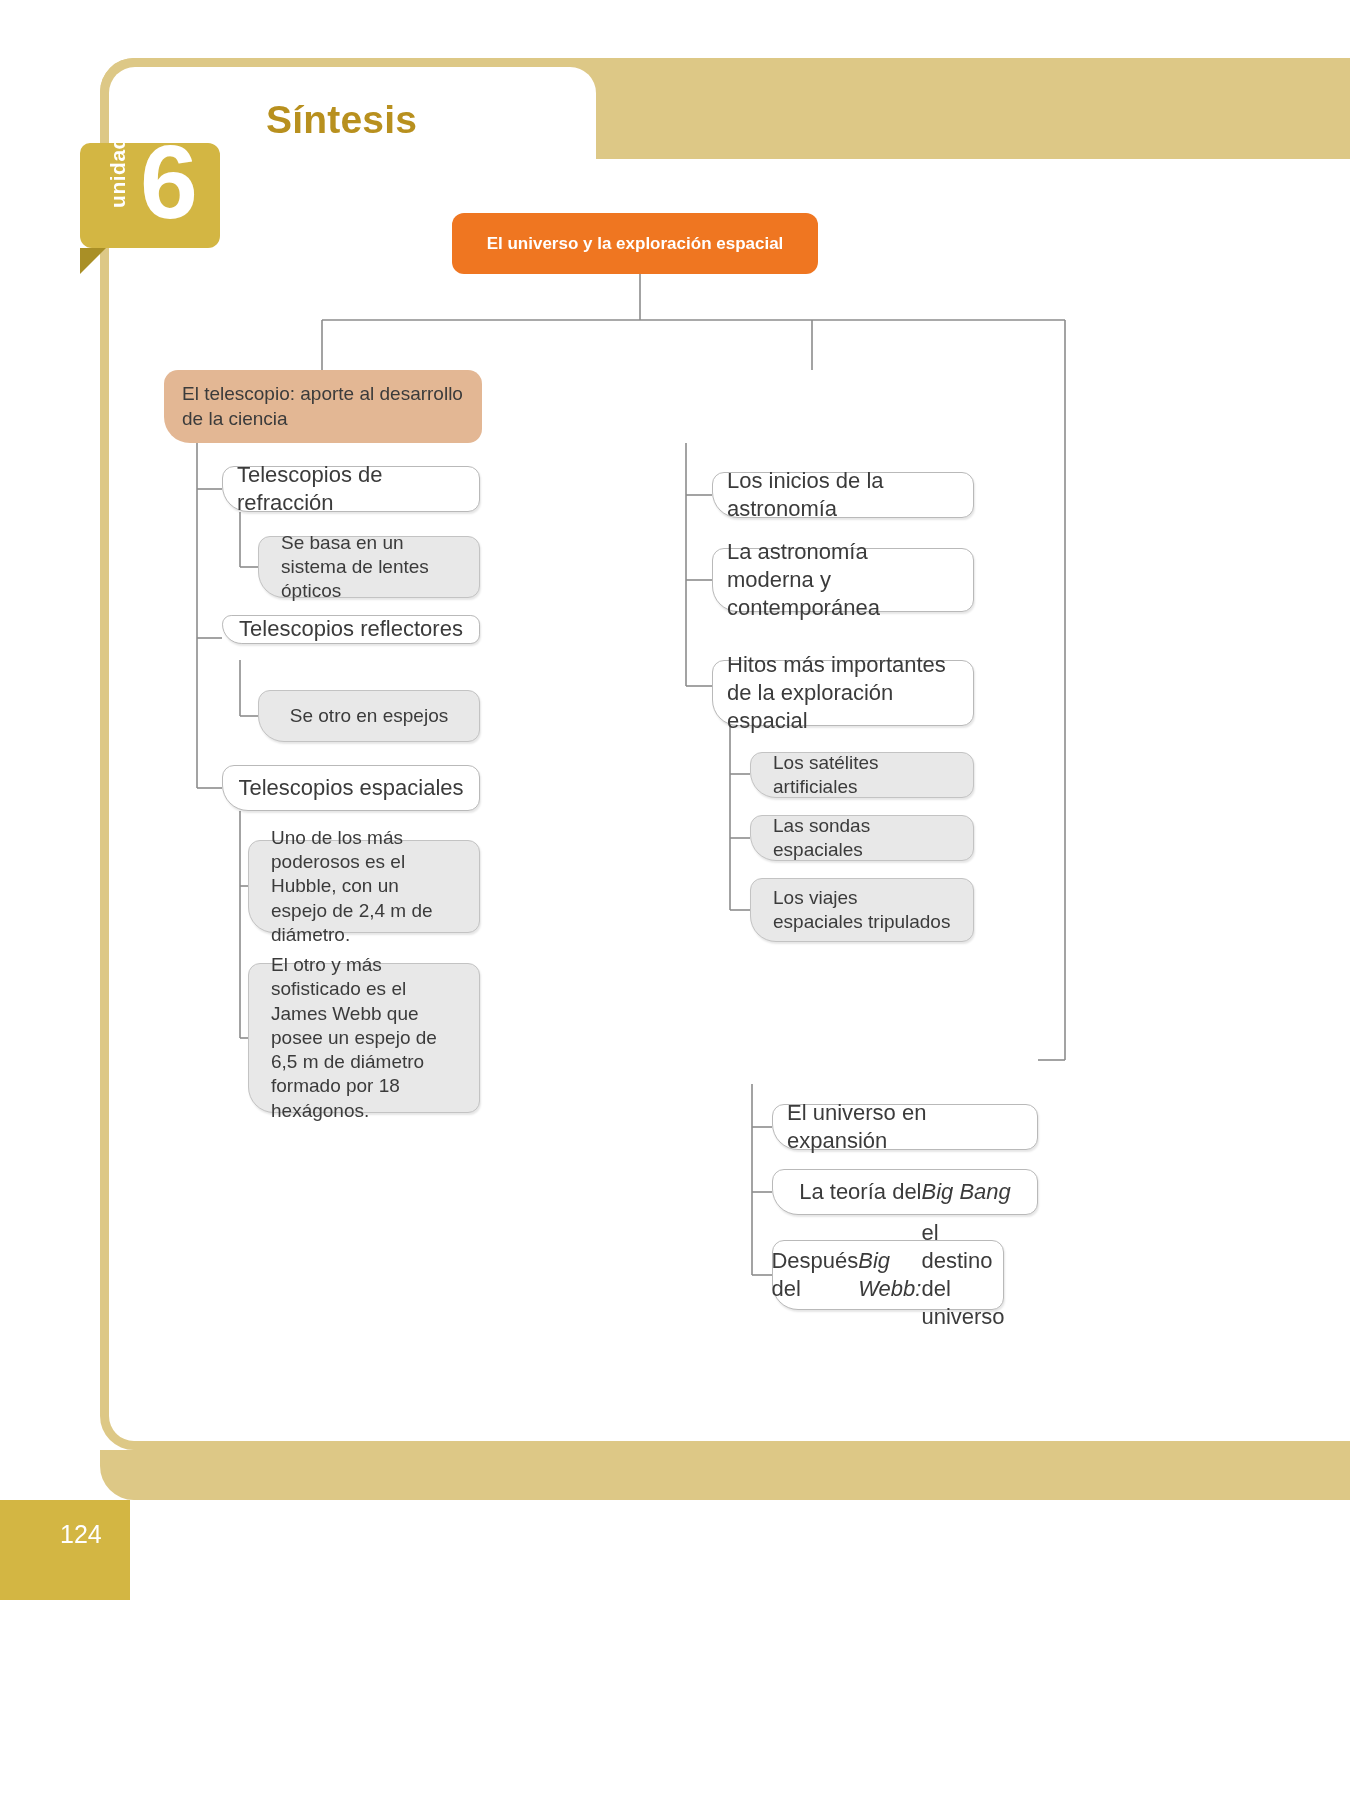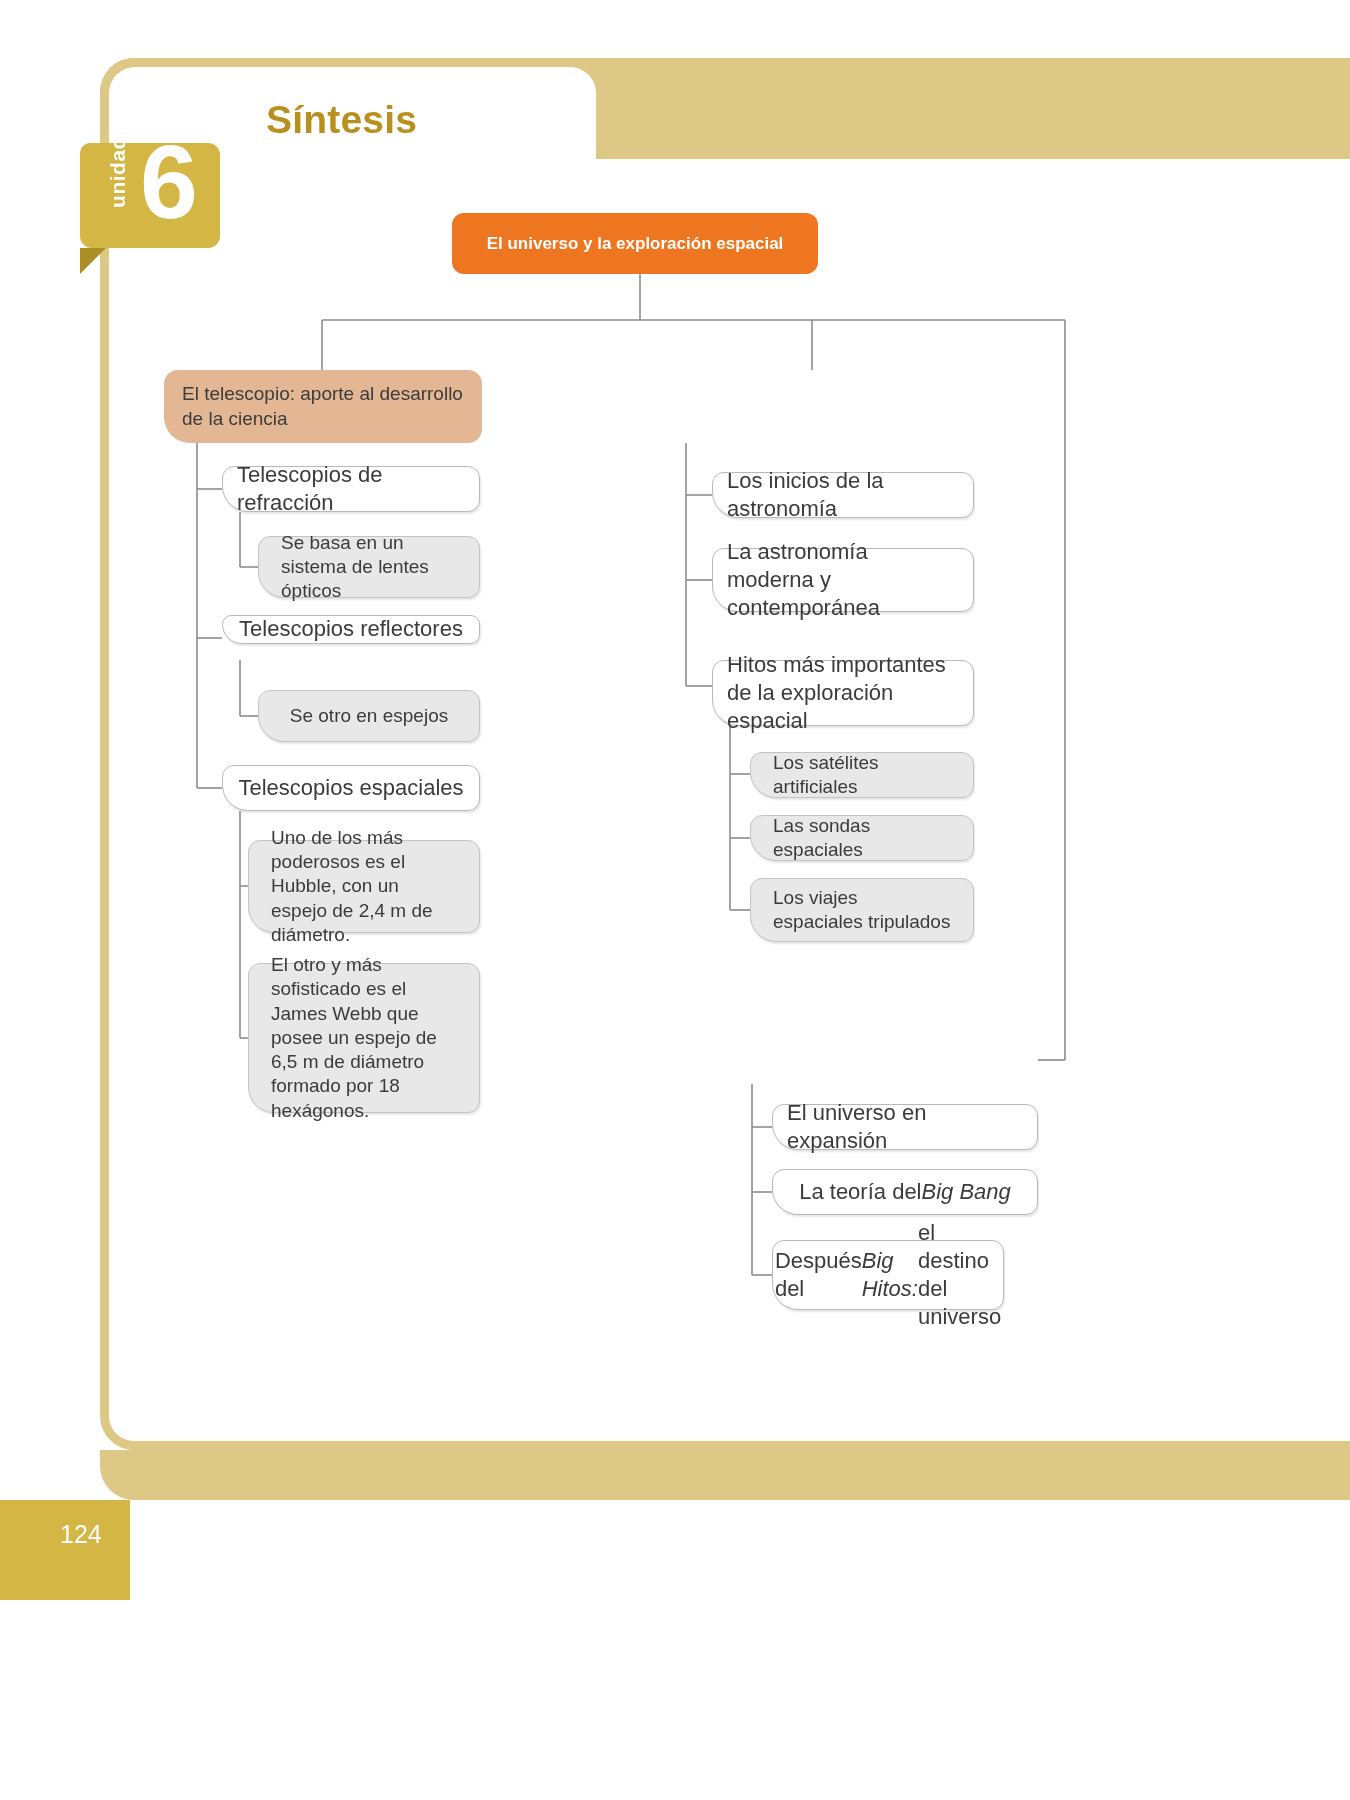--- a/index.html
+++ b/index.html
@@ -208,15 +208,15 @@
 
   <div class="node n-l4" style="left:750px;top:815px;width:224px;height:46px;">Las sondas espaciales</div>
 
   <div class="node n-l4" style="left:750px;top:878px;width:224px;height:64px;">Los viajes espaciales tripulados</div>
 
 
   <div class="node n-l3" style="left:772px;top:1104px;width:266px;height:46px;">El universo en expansión</div>
 
   <div class="node n-l3" style="left:772px;top:1169px;width:266px;height:46px;">La teoría del <em>Big Bang</em></div>
 
-  <div class="node n-l3" style="left:772px;top:1240px;width:232px;height:70px;">Después del <em>Big Hitos:</em> el destino del universo</div>
+  <div class="node n-l3" style="left:772px;top:1240px;width:232px;height:70px;">Después del <em>Big Webb:</em> el destino del universo</div>
 
 </div>
 
 </body></html>

